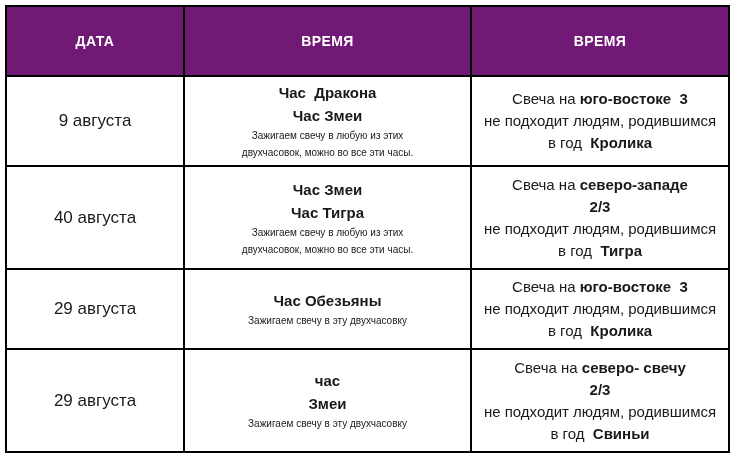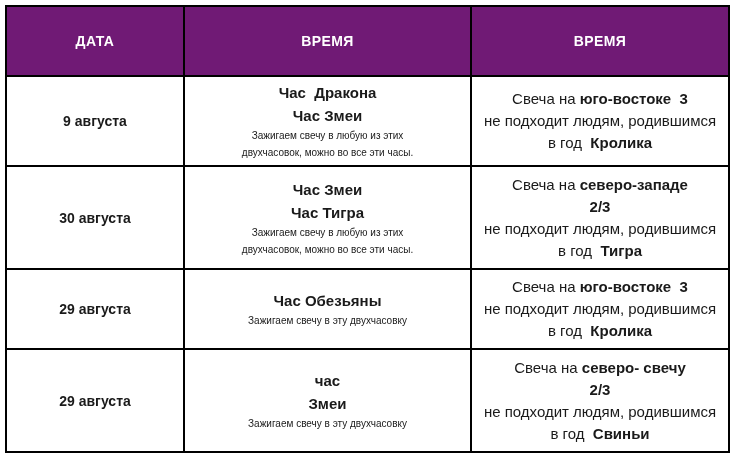--- a/index.html
+++ b/index.html
@@ -32,22 +32,22 @@
     background: #701a75;
     color: #ffffff;
     font-size: 14px;
     font-weight: bold;
     height: 60px;
     letter-spacing: 0.4px;
   }
   tbody tr:nth-child(odd) { height: 80px; }
   tbody tr:nth-child(even) { height: 103px; }
   td.date-cell {
-    font-weight: bold;
-    font-size: 14px;
+    font-weight: normal;
+    font-size: 17px;
   }
   .line {
     white-space: pre-wrap;
     font-size: 15px;
     line-height: 22px;
   }
   .line.hour {
     font-weight: bold;
     line-height: 23px;
   }
@@ -84,21 +84,21 @@
             <div class="line note"><span class="r">Зажигаем свечу в любую из этих</span></div>
             <div class="line note"><span class="r">двухчасовок, можно во все эти часы.</span></div>
           </td>
           <td>
             <div class="line "><span class="r">Свеча на </span><span class="b">юго-востоке  3</span></div>
             <div class="line "><span class="r">не подходит людям, родившимся</span></div>
             <div class="line "><span class="r">в год  </span><span class="b">Кролика</span></div>
           </td>
         </tr>
         <tr>
-          <td class="date-cell">30 августа</td>
+          <td class="date-cell">40 августа</td>
           <td>
             <div class="line hour"><span class="b">Час Змеи</span></div>
             <div class="line hour"><span class="b">Час Тигра</span></div>
             <div class="line note"><span class="r">Зажигаем свечу в любую из этих</span></div>
             <div class="line note"><span class="r">двухчасовок, можно во все эти часы.</span></div>
           </td>
           <td>
             <div class="line "><span class="r">Свеча на </span><span class="b">северо-западе</span></div>
             <div class="line "><span class="b">2/3</span></div>
             <div class="line "><span class="r">не подходит людям, родившимся</span></div>

